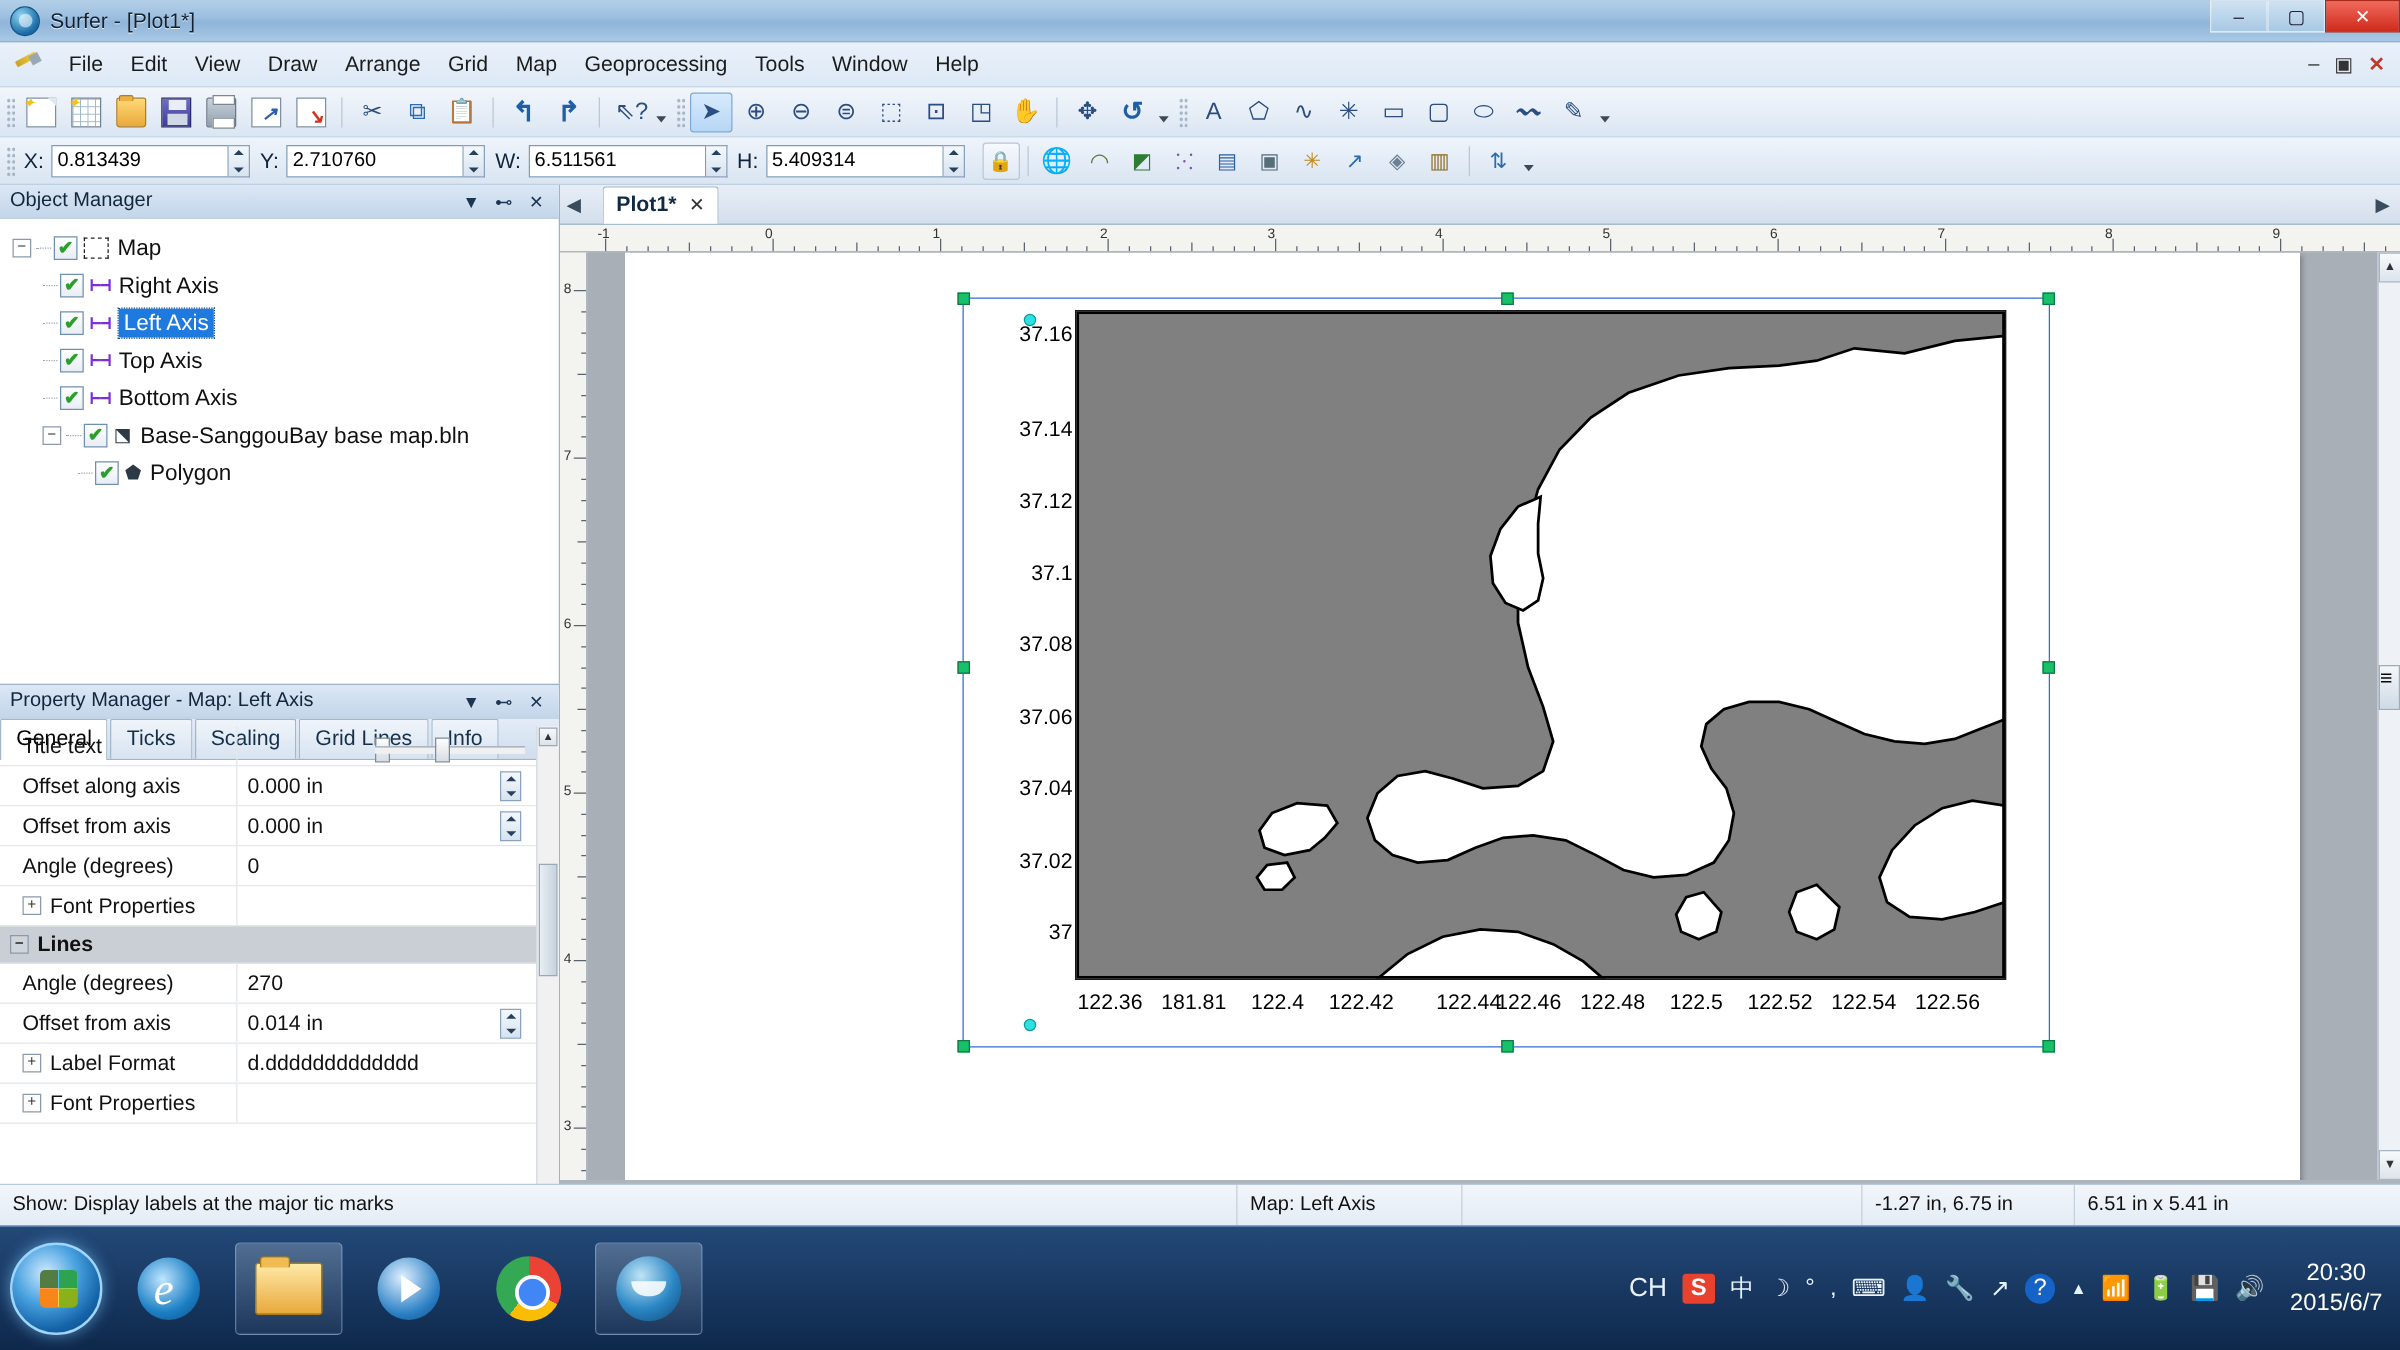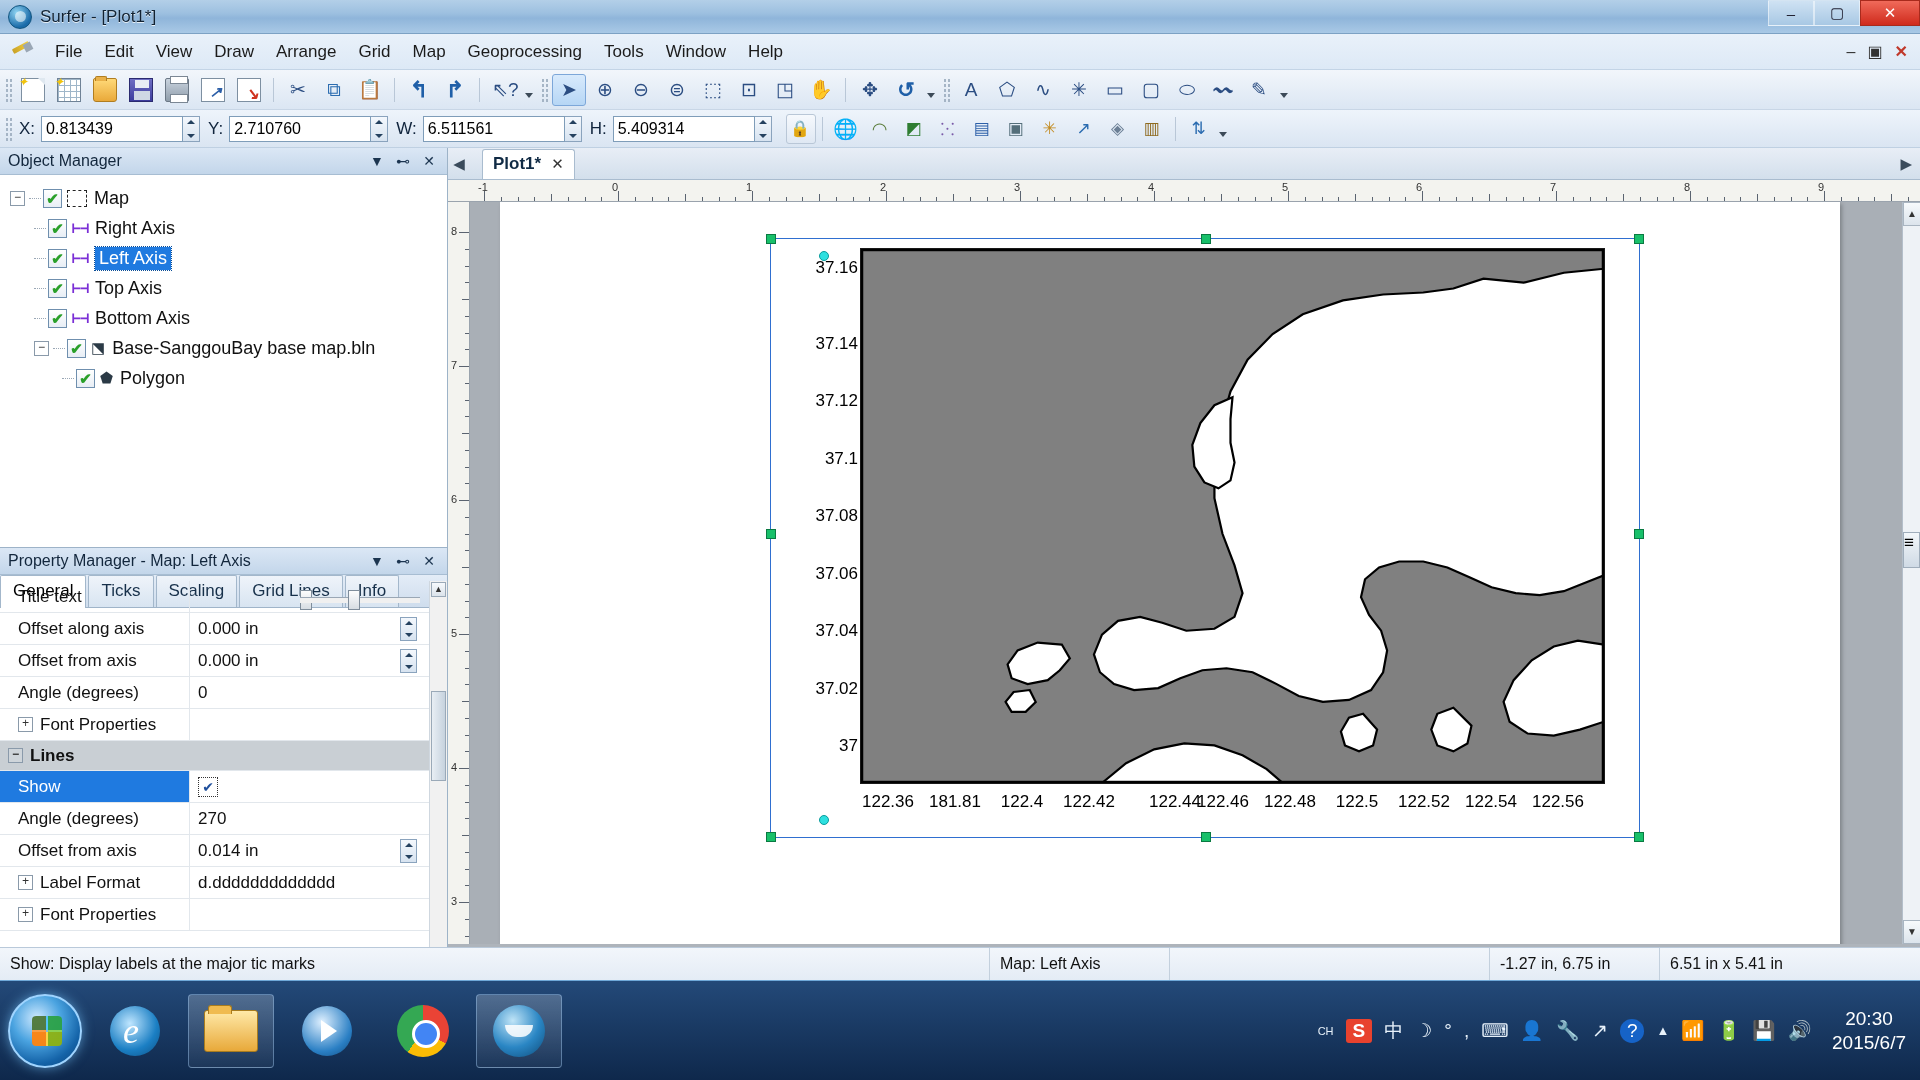--- a/index.html
+++ b/index.html
@@ -620,26 +620,20 @@
       <div class="pval"></div>
     </div>
 
     <div class="prow group">
       <div class="pname">
         <span class="minusbox">−</span>
         <span>Lines</span>
       </div>
     </div>
 
-    <div class="prow">
-      <div class="pname sel">Show</div>
-      <div class="pval">
-        <span class="valcheck">✔</span>
-      </div>
-    </div>
     <div class="prow">
       <div class="pname">Angle (degrees)</div>
       <div class="pval">270</div>
       <div class="slider" style="right:10px;top:16px">
         <div class="sliderknob" style="left:48px"></div>
       </div>
     </div>
     <div class="prow">
       <div class="pname">Offset from axis</div>
       <div class="pval">0.014 in</div>
@@ -945,21 +939,21 @@
       <div class="playicon"></div>
     </div>
   <div class="tbapp plain">
       <div class="chromeicon"></div>
     </div>
   <div class="tbapp">
       <div class="surfericon"></div>
     </div>
 
   <div class="tray">
-    <span style="font-size:11px">CH</span>
+    <span style="font-size:21px">CH</span>
     <span style="background:#e8422e;color:#fff;padding:1px 7px;border-radius:3px;font-weight:bold">S</span>
     <span>中</span>
     <span>☽</span>
     <span>°</span>
     <span>,</span>
     <span>⌨</span>
     <span>👤</span>
     <span>🔧</span>
     <span>↗</span>
     <span style="background:#1663c7;color:#fff;border-radius:50%;padding:1px 7px">?</span>

